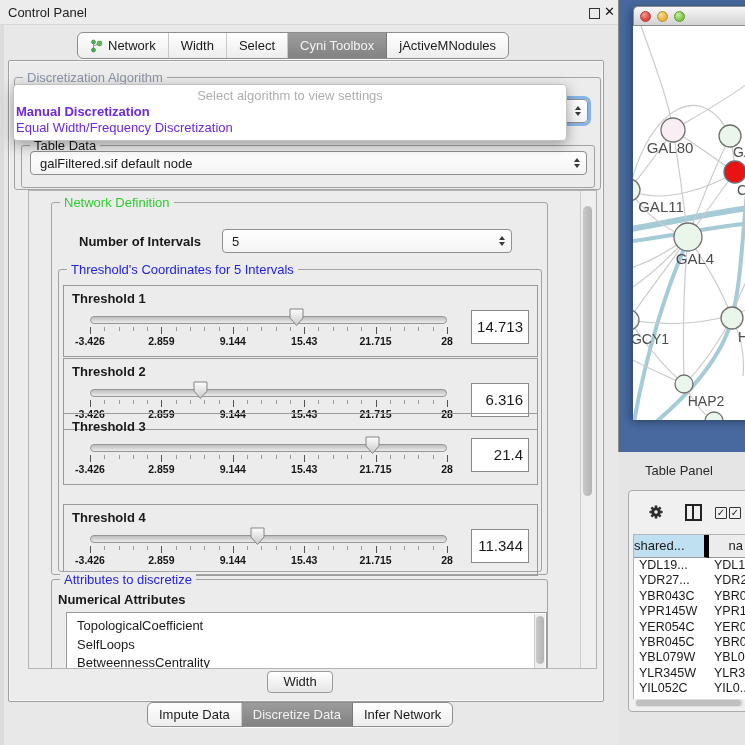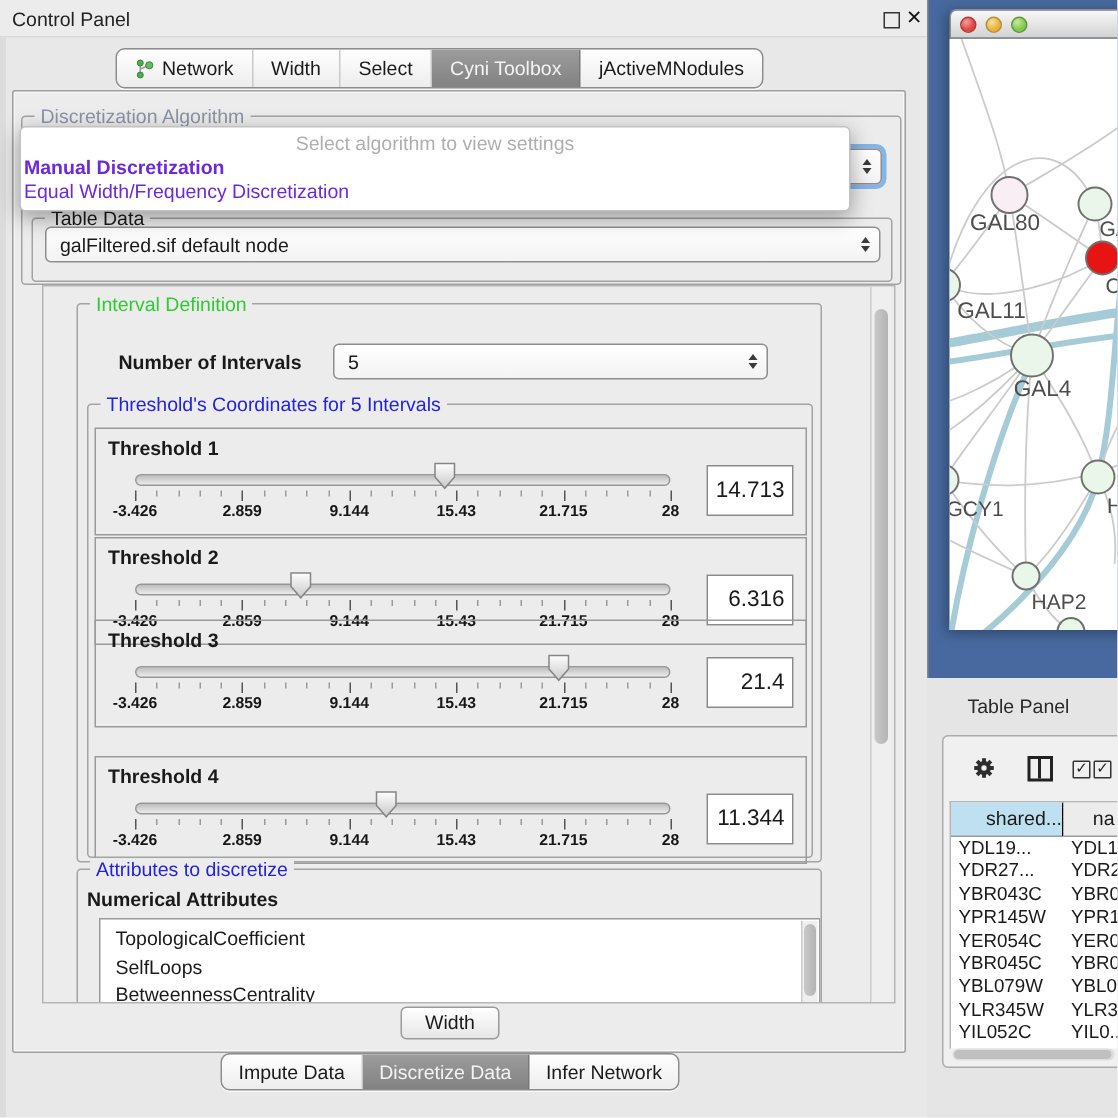--- a/index.html
+++ b/index.html
@@ -105,21 +105,21 @@
             border-radius:4px;box-sizing:border-box;}
   .colsplit-icon{position:absolute;width:13px;height:13px;border:2px solid #222;}
   .colsplit-icon::after{content:"";position:absolute;left:5px;top:0;width:2px;height:13px;background:#222;}
   .check-icon{position:absolute;width:10px;height:10px;border:1.5px solid #333;border-radius:1px;
               font-size:10px;line-height:10px;text-align:center;color:#222;}
   .check-icon::after{content:"\2713";}
   #tp-table{left:633px;top:534px;width:112px;height:164px;background:#ffffff;border:1px solid #b5b5b5;
             border-bottom:none;overflow:hidden;}
   #tp-header{position:absolute;left:0;top:0;height:23px;display:flex;}
   .hcell{box-sizing:border-box;font-size:13px;line-height:22px;border-bottom:1px solid #9a9a9a;}
-  .hcell.c1{width:75px;background:#bee0f0;border-right:1px solid #000000;text-align:right;}
+  .hcell.c1{width:75px;background:#bee0f0;border-right:5px solid #000000;text-align:left;}
   .hcell.c2{width:52px;background:#ececec;text-align:right;padding-right:18px;}
   #tp-rows{position:absolute;left:0;top:23px;width:140px;}
   .trow{display:flex;height:15.4px;overflow:hidden;}
   .tcell{font-size:12.5px;line-height:15px;white-space:nowrap;overflow:hidden;}
   .tcell.c1{width:70px;padding-left:5px;}
   .tcell.c2{padding-left:5px;}
   #tp-hsb-track{left:635px;top:699px;width:108px;height:8px;background:#dedede;border-radius:4px;}
   #tp-hsb-thumb{left:636px;top:700px;width:105px;height:6px;background:#c0c0c0;border-radius:3px;}
 
   #left-strip{left:0;top:0;width:4px;height:745px;background:#dcdcdc;}
@@ -191,21 +191,21 @@
     <div id="popup-hint">Select algorithm to view settings</div>
     <div id="popup-options">
         <div class="popup-opt bold">Manual Discretization</div>
         <div class="popup-opt">Equal Width/Frequency Discretization</div>
       </div>
   </div>
 
   <div class="abs" id="scrollpane">
 
     <div class="group" style="left:22px;top:11px;width:495px;height:371px;">
-      <span class="gtitle green">Interval Definition</span>
+      <span class="gtitle green">Network Definition</span>
 
       <span class="abs" style="left:27px;top:31px;font-weight:bold;font-size:13px;">Number of Intervals</span>
       <div class="combo" style="left:170px;top:26px;width:290px;">
         <span>5</span>
         <span class="stepper">
             <span class="tri-up"></span>
             <span class="tri-down"></span>
           </span>
       </div>
 

